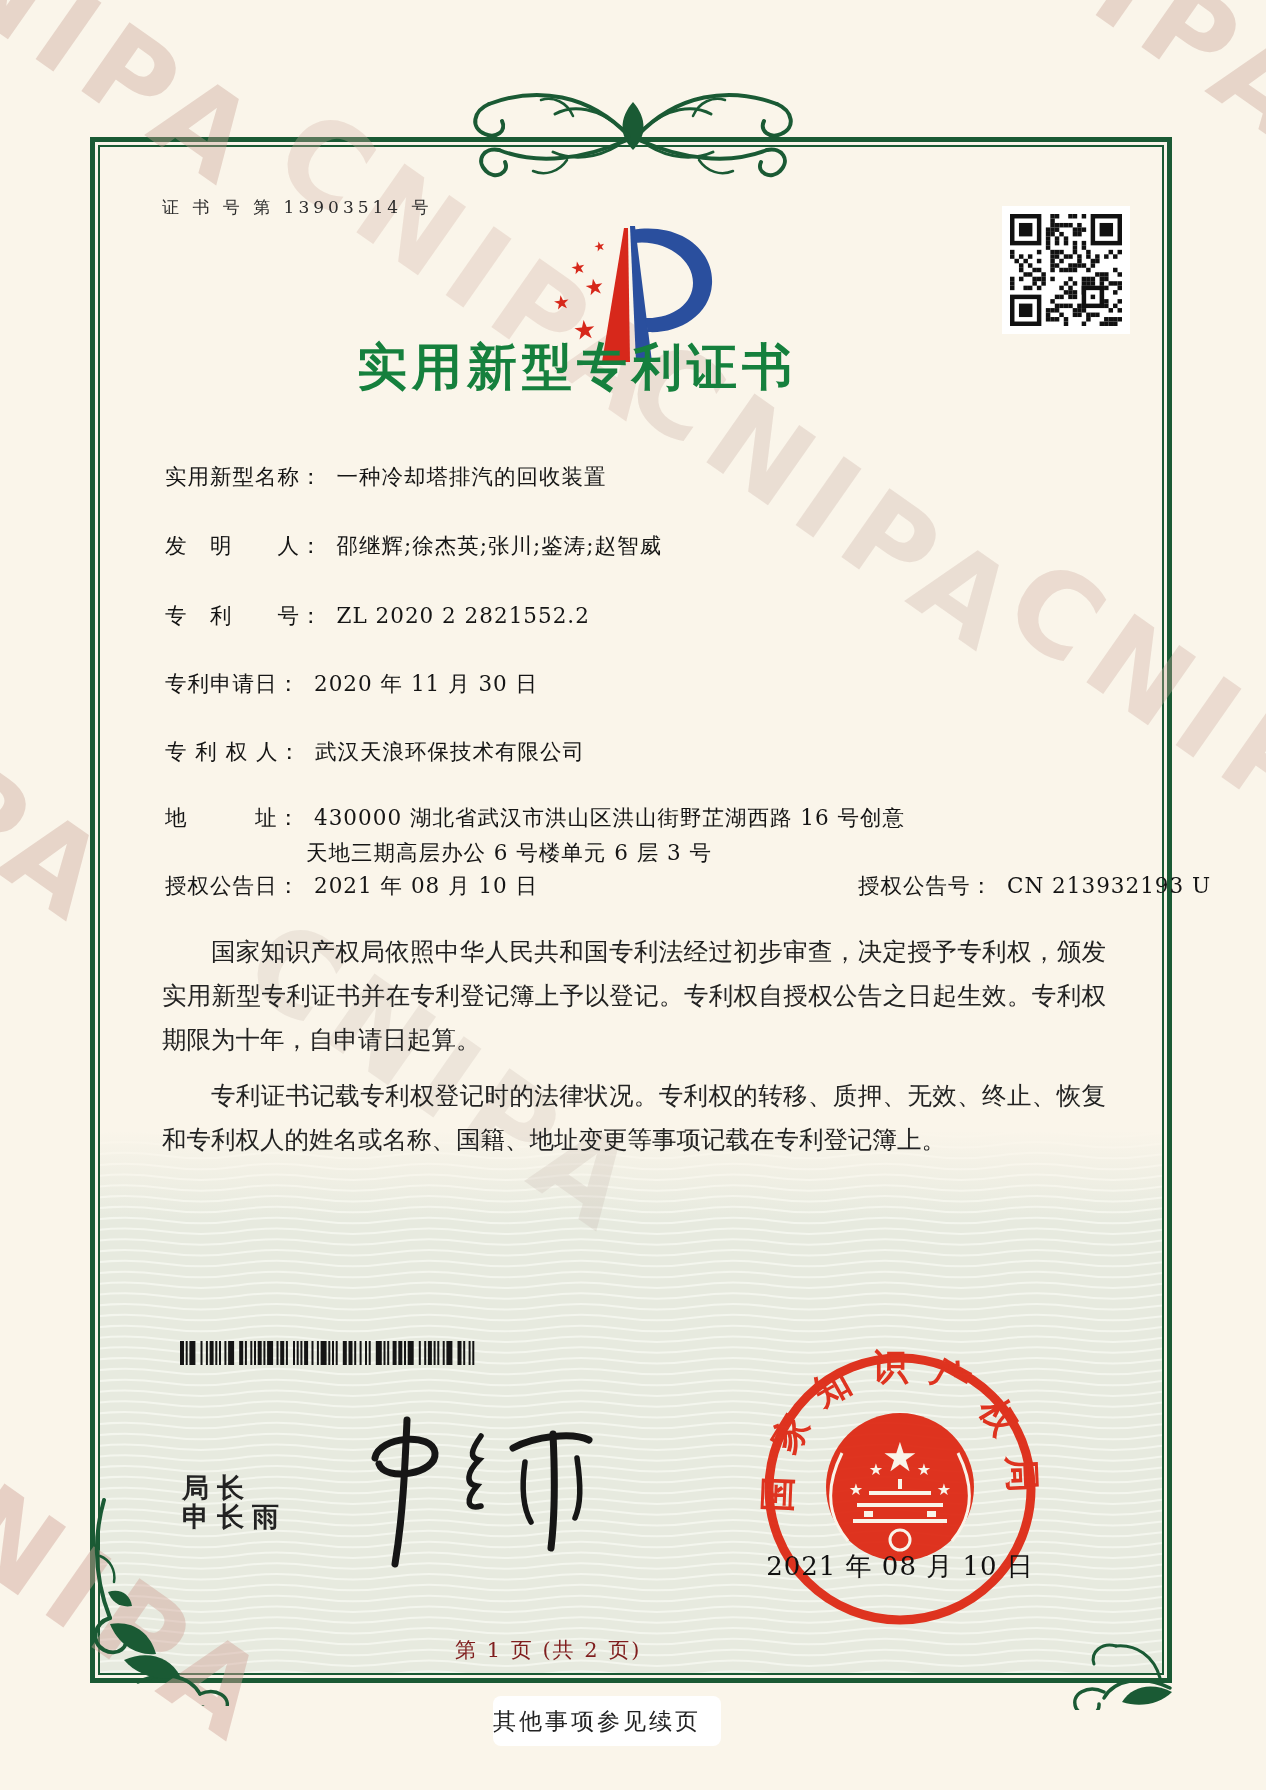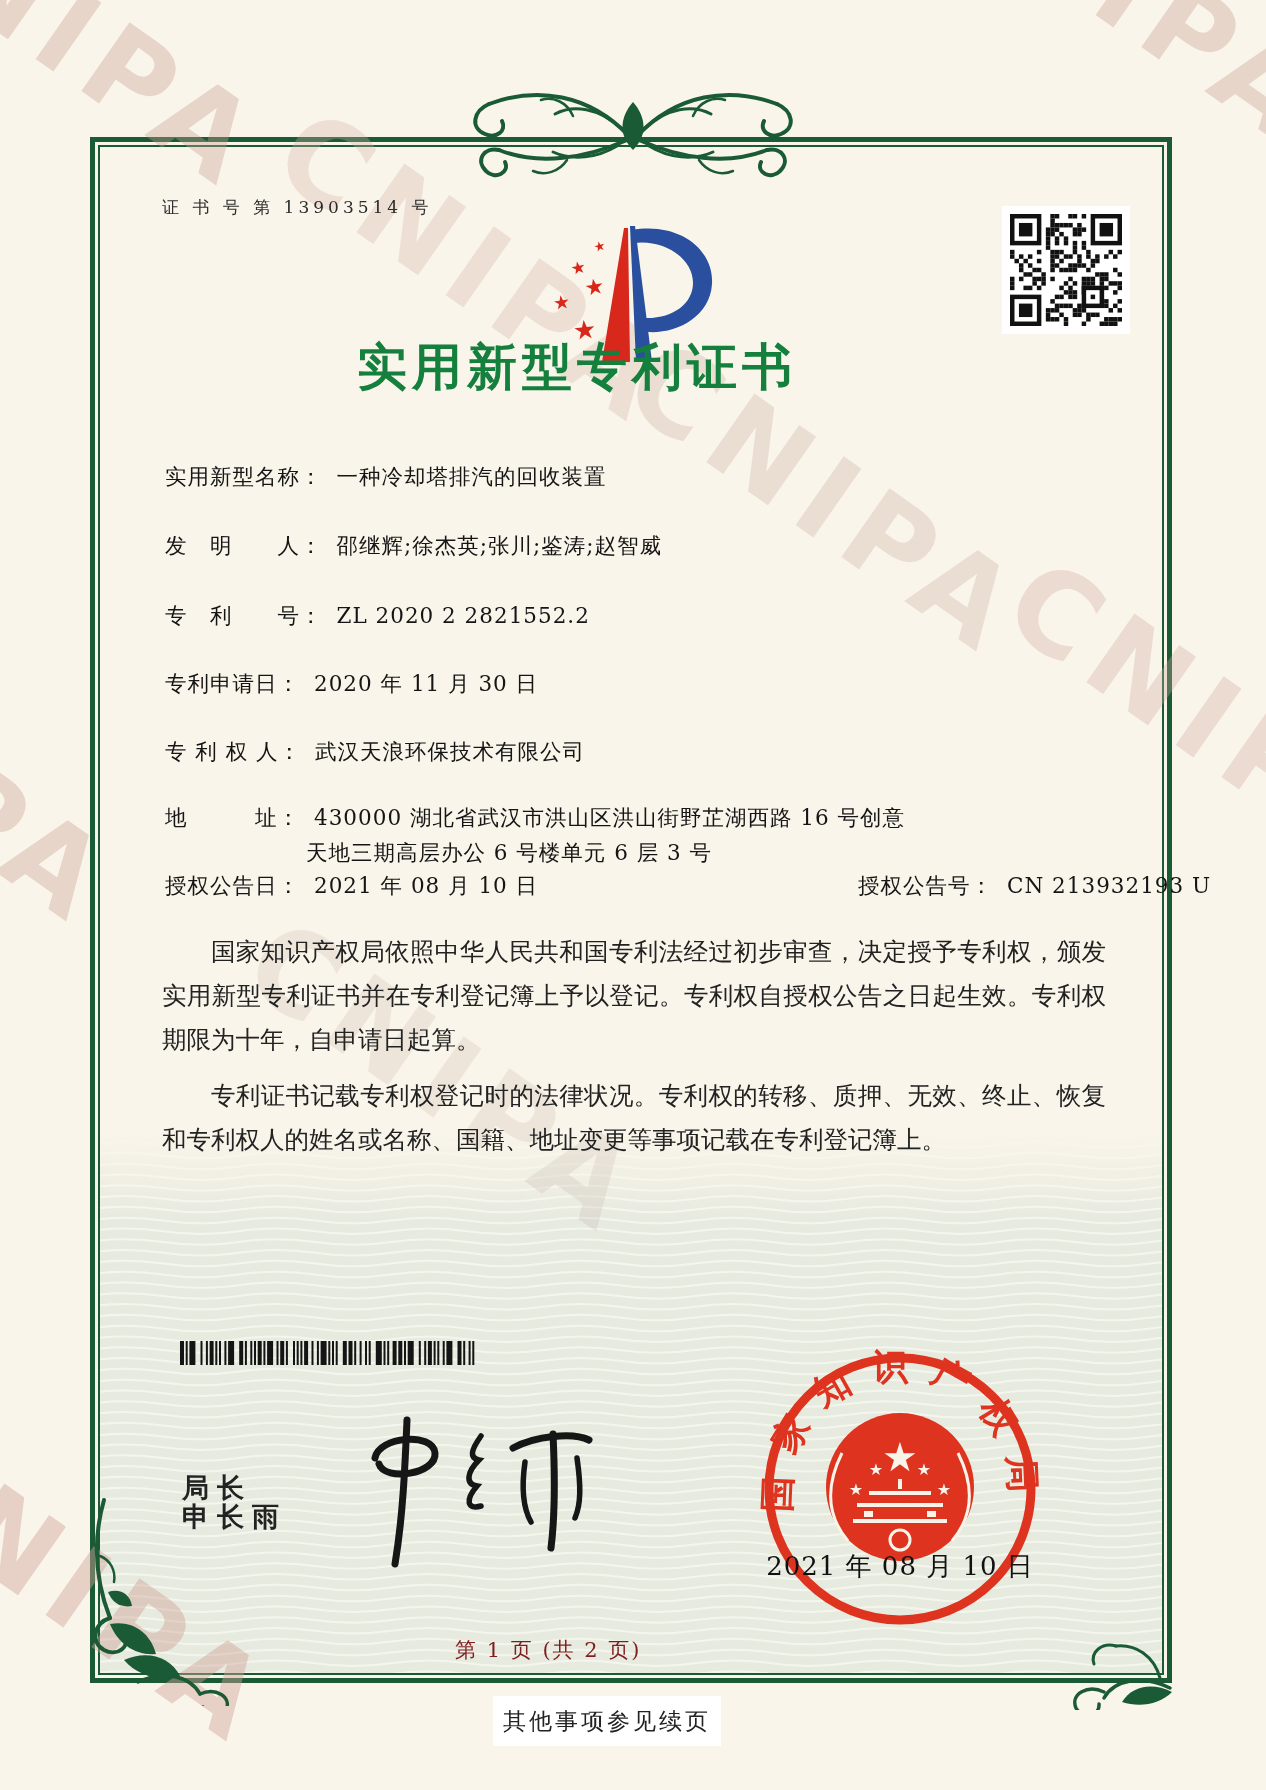--- a/index.html
+++ b/index.html
@@ -53,21 +53,21 @@
   .signature{position:absolute;left:345px;top:1406px;width:250px;height:165px;}
 
   .seal{position:absolute;left:758px;top:1347px;width:284px;height:284px;opacity:0.95;}
   .seal-date{position:absolute;left:762px;top:1549px;width:276px;text-align:center;
         font-size:26px;letter-spacing:1px;color:#111;z-index:5;}
 
   .page-info{position:absolute;left:455px;top:1636px;width:300px;
         font-size:21px;letter-spacing:2px;color:#7f1d1d;}
 
   .cont-box{position:absolute;left:493px;top:1696px;width:228px;height:50px;background:#ffffff;
-        display:flex;align-items:center;justify-content:center;z-index:6;}
+        display:flex;align-items:center;justify-content:flex-start;z-index:6;border-radius:8px;}
   .cont-box span{font-size:23px;letter-spacing:3px;color:#222;}
 
   .ornament{position:absolute;z-index:5;pointer-events:none;}
   .orn-top{left:393px;top:76px;width:480px;height:120px;}
   .orn-bl{left:78px;top:1496px;width:160px;height:210px;}
   .orn-br{left:1030px;top:1560px;width:160px;height:150px;transform:scaleX(-1);}
 </style>
 </head>
 <body>
 

